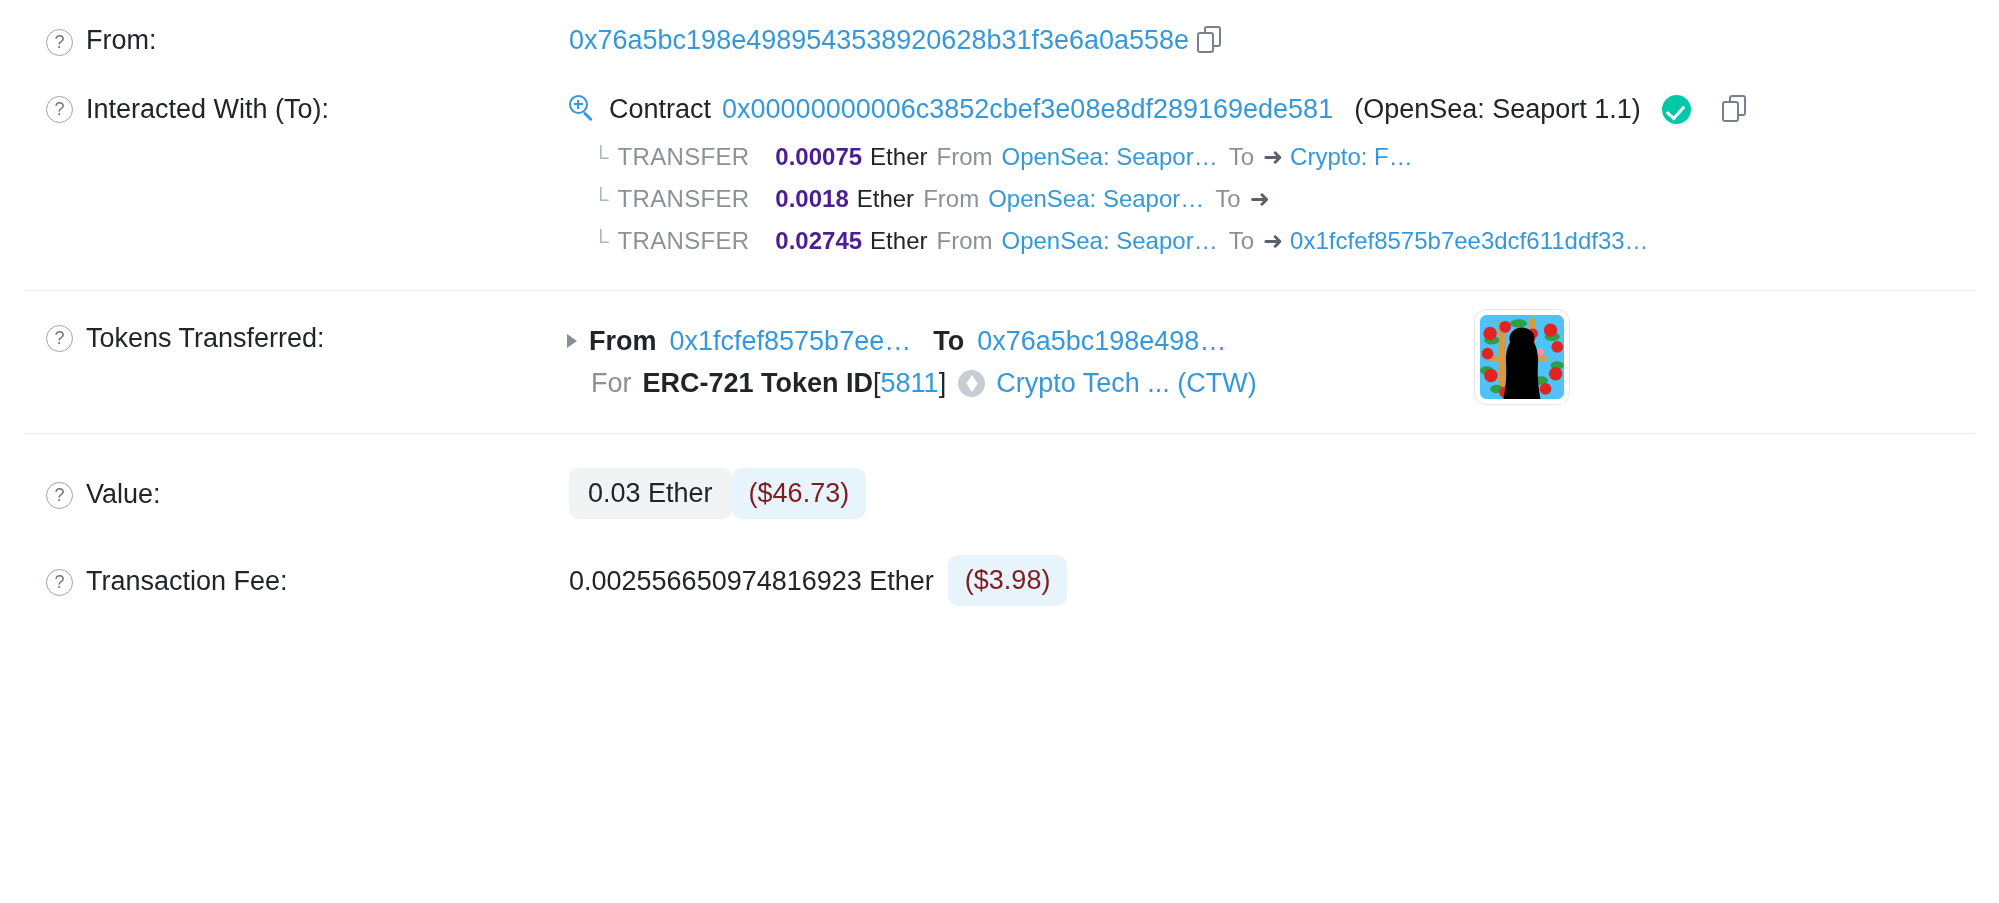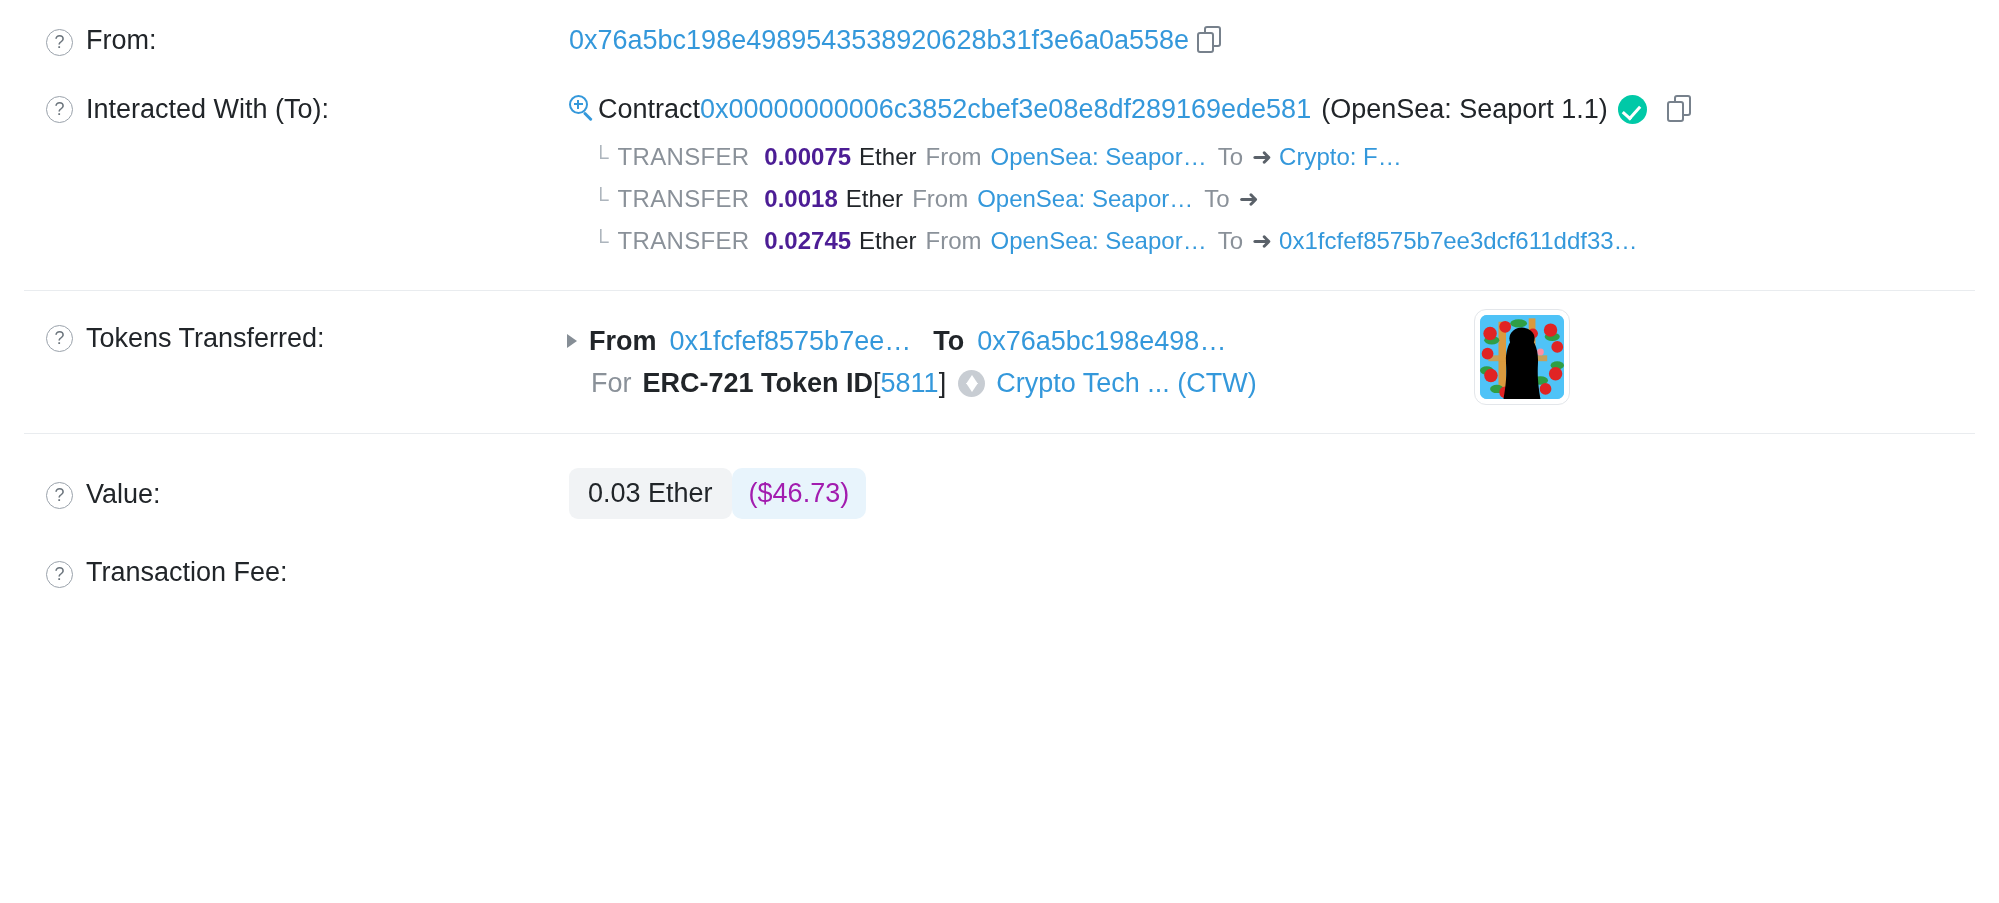--- a/index.html
+++ b/index.html
@@ -81,20 +81,21 @@
   
   .from-row { height: 80px; align-items: center; }
   .from-row .row-label { align-items: center; }
   .from-row .row-value { display: flex; align-items: center; gap: 8px; }
 
   
   .interacted-row { padding-top: 12px; }
   .contract-line {
     display: flex;
     align-items: center;
+    gap: 11px;
     white-space: nowrap;
   }
   .search-plus-icon {
     flex: 0 0 auto;
     width: 28px; height: 28px;
     position: relative;
     margin-right: 1px;
   }
   .search-plus-icon .lens {
     position: absolute; left: 0; top: 0;
@@ -152,21 +153,21 @@
   }
   .tree-elbow {
     color: #adb5bd;
     font-size: 22px;
     margin-right: 9px;
     letter-spacing: 0;
   }
   .transfer-kind {
     color: #8a9199;
     letter-spacing: 0.3px;
-    margin-right: 15px;
+    margin-right: 26px;
   }
   .transfer-amount {
     color: #4c1d95;
     font-weight: bold;
     margin-right: 8px;
   }
   .transfer-eth { color: #212529; margin-right: 9px; }
   .word-from, .word-to { color: #8a9199; margin-right: 9px; }
   .arrow-glyph { color: #5a6169; margin-right: 7px; }
   .transfer-party { color: #3498db; margin-right: 11px; }
@@ -269,21 +270,21 @@
     line-height: 33px;
     color: #212529;
     white-space: nowrap;
   }
   .pill-blue {
     background: #e8f4fc;
     border-radius: 10px;
     padding: 9px 17px;
     font-size: 27px;
     line-height: 33px;
-    color: #a21caf;
+    color: #7f1d1d;
     white-space: nowrap;
   }
   .fee-row { padding-top: 36px; align-items: center; }
   .fee-row .row-label { align-items: center; }
   .fee-row .row-value { display: flex; align-items: center; gap: 14px; }
   .fee-amount { font-size: 27px; color: #212529; white-space: nowrap; }
 </style>
 </head>
 <body>
 
@@ -449,15 +450,19 @@
       <span class="pill-gray">0.03 Ether</span>
       <span class="pill-blue">($46.73)</span>
     </div>
   </div>
 
   <div class="row fee-row">
     <div class="row-label">
       <span class="help-icon">?</span>
       <span>Transaction Fee:</span>
     </div>
+    <div class="row-value">
+      <span class="fee-amount">0.002556650974816923 Ether</span>
+      <span class="pill-blue">($3.98)</span>
+    </div>
   </div>
 
 </div>
 
 </body></html>

